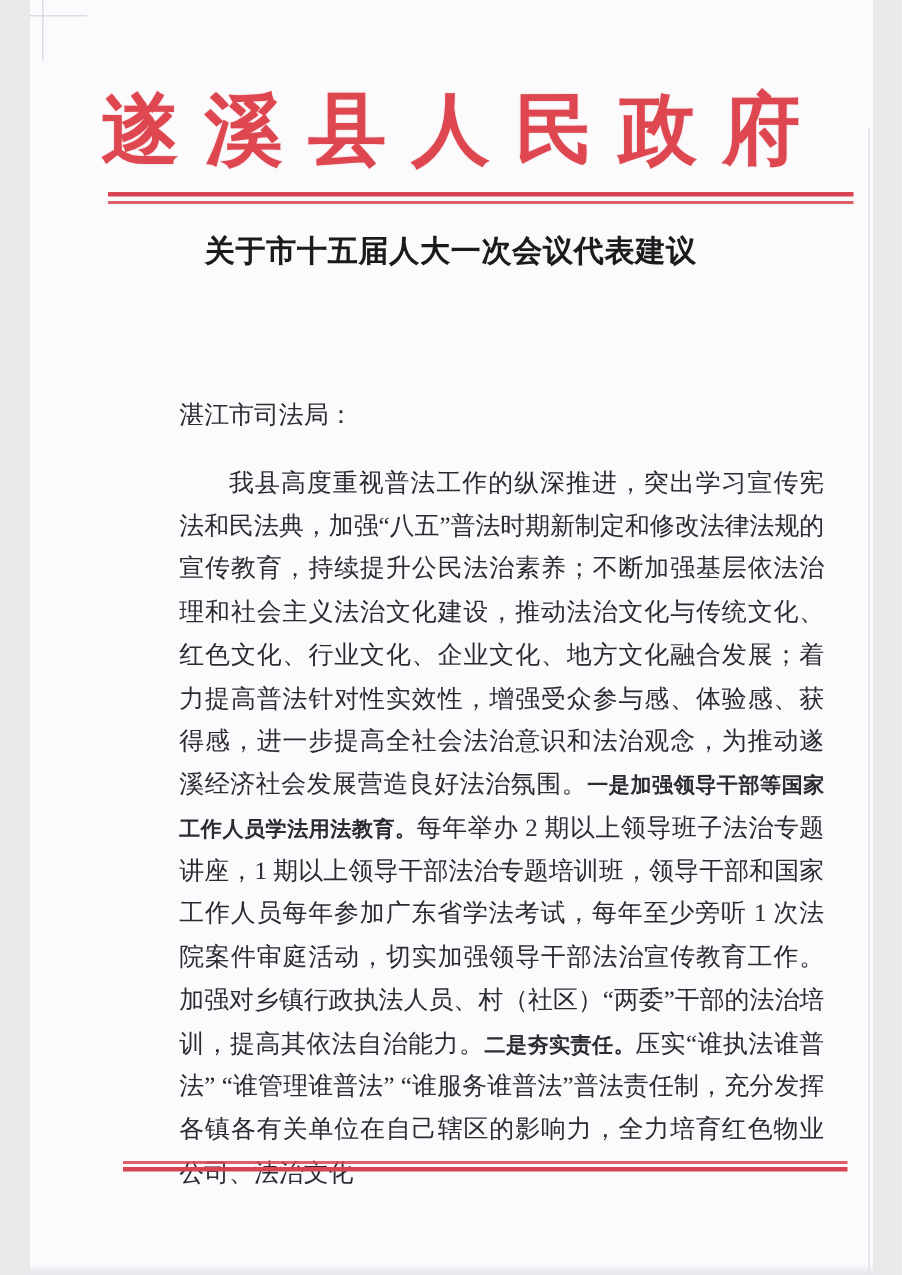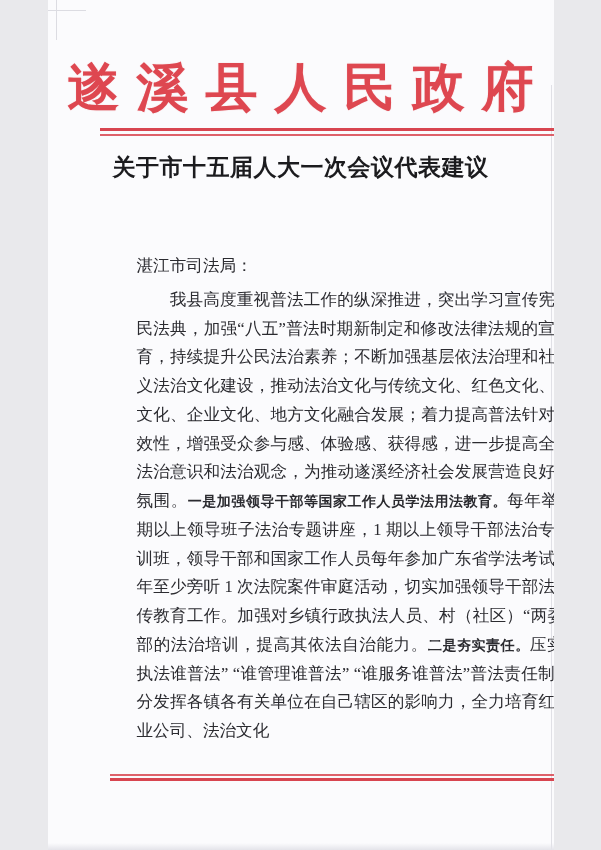--- a/index.html
+++ b/index.html
@@ -1,18 +1,18 @@
 <!DOCTYPE html>
 <html lang="zh" style="--header-red: #de4750; --rule-red: #d84550; --title-ink: #1b1b1e; --body-ink: #2b2b30;"><head>
 <meta charset="utf-8">
 <style>
   html,body{margin:0;padding:0;background:#e9e9ec;}
   .page{
     position:relative;
-    width:506px;height:850px;
+    width:562px;height:850px;
     margin:0 auto;
     background:#fbfbfd;
     overflow:hidden;
     font-family:"Liberation Serif","DejaVu Serif",serif;
   }
   
   .corner-line-h{position:absolute;top:10px;left:0;width:38px;height:1px;background:#dcdce2;}
   .corner-line-v{position:absolute;top:0;left:8px;width:1px;height:40px;background:#dcdce2;}
   .edge-right{position:absolute;top:85px;bottom:0;right:2px;width:1px;background:#d7d7dd;opacity:.75;}
   .bottom-shade{position:absolute;left:0;right:0;bottom:0;height:7px;
@@ -29,32 +29,32 @@
   
   .rule{position:absolute;background:var(--rule-red,#d84550);}
   .rule-top-thick{top:128px;left:52px;width:497px;height:3px;}
   .rule-top-thin{top:134px;left:52px;width:497px;height:1.6px;opacity:.85;}
   .rule-bottom-thin{top:774px;left:62px;width:483px;height:1.6px;opacity:.85;}
   .rule-bottom-thick{top:778px;left:62px;width:483px;height:3px;}
   
   .doc-title{
     position:absolute;top:153px;left:0;right:0;
     text-align:center;
-    font-size:23px;line-height:30.5px;font-weight:bold;
+    font-size:20px;line-height:30.5px;font-weight:bold;
     color:var(--title-ink,#1b1b1e);
     letter-spacing:0.5px;
   }
   
   .doc-body{
     position:absolute;top:247px;left:84px;width:462px;
     font-size:16.6px;line-height:28.75px;
     color:var(--body-ink,#2b2b30);
     text-align:justify;
   }
-  .doc-body p{margin:5px;padding:0;}
+  .doc-body p{margin:16px;padding:0;}
   .indent{text-indent:2em;}
   .seg-bold{font-weight:bold;font-family:"Liberation Sans","DejaVu Sans",sans-serif;font-size:14px;}
 </style>
 </head>
 <body>
 
 <div class="page">
 
   <div class="corner-line-h"></div>
   <div class="corner-line-v"></div>

